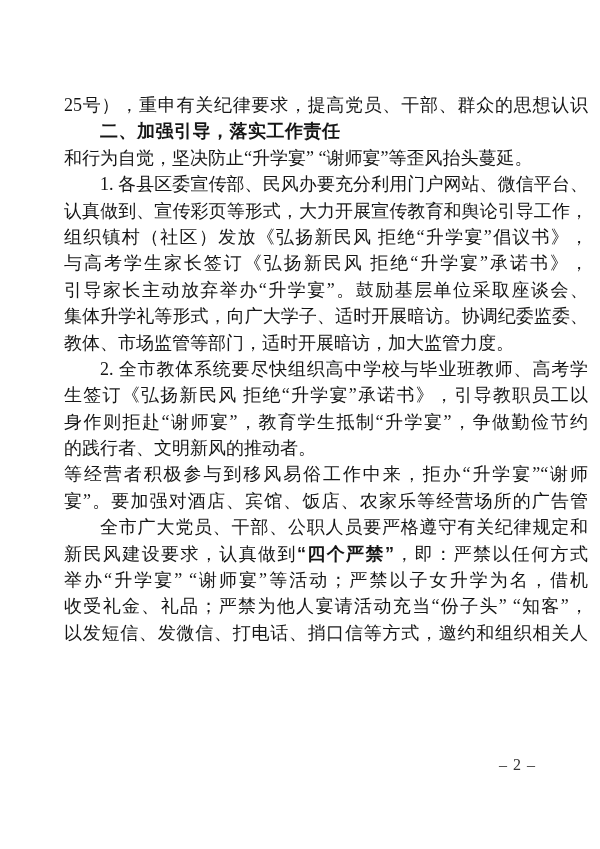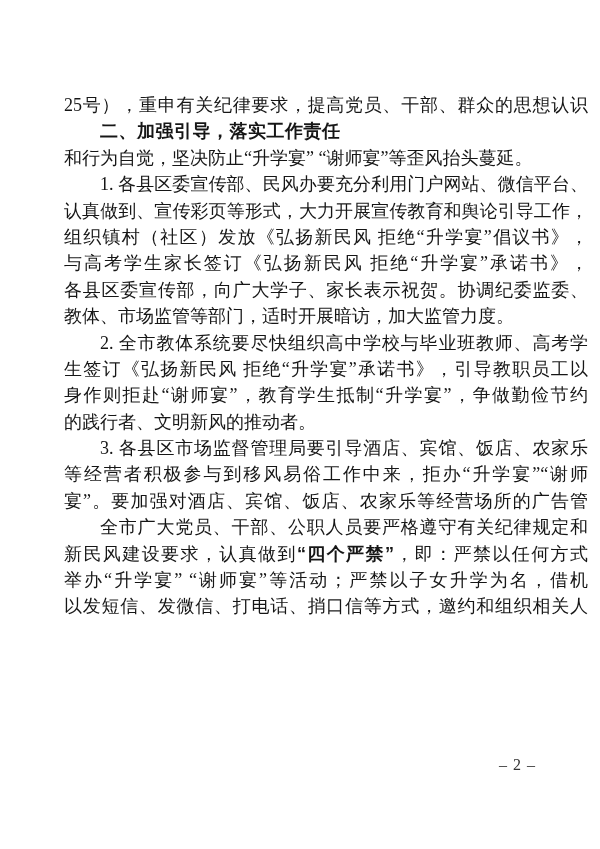--- a/index.html
+++ b/index.html
@@ -63,28 +63,29 @@
 
 <div class="page">
   <div class="doc" id="doc-body">
       <div class="line fill"><span class="run">25号），重申有关纪律要求，提高党员、干部、群众的思想认识</span></div>
       <div class="line heading indent"><span class="run-bold">二、加强引导，落实工作责任</span></div>
       <div class="line"><span class="run">和行为自觉，坚决防止“升学宴” “谢师宴”等歪风抬头蔓延。</span></div>
       <div class="line indent fill"><span class="run">1. 各县区委宣传部、民风办要充分利用门户网站、微信平台、</span></div>
       <div class="line fill"><span class="run">认真做到、宣传彩页等形式，大力开展宣传教育和舆论引导工作，</span></div>
       <div class="line fill"><span class="run">组织镇村（社区）发放《弘扬新民风 拒绝“升学宴”倡议书》，</span></div>
       <div class="line fill"><span class="run">与高考学生家长签订《弘扬新民风 拒绝“升学宴”承诺书》，</span></div>
-      <div class="line fill"><span class="run">各县区委宣传部，向广大学子、家长表示祝贺。协调纪委监委、</span></div>
+      <div class="line fill"><span class="run">引导家长主动放弃举办“升学宴”。鼓励基层单位采取座谈会、</span></div>
+      <div class="line fill"><span class="run">集体升学礼等形式，向广大学子、适时开展暗访。协调纪委监委、</span></div>
       <div class="line"><span class="run">教体、市场监管等部门，适时开展暗访，加大监管力度。</span></div>
       <div class="line indent fill"><span class="run">2. 全市教体系统要尽快组织高中学校与毕业班教师、高考学</span></div>
       <div class="line fill"><span class="run">生签订《弘扬新民风 拒绝“升学宴”承诺书》，引导教职员工以</span></div>
       <div class="line fill"><span class="run">身作则拒赴“谢师宴”，教育学生抵制“升学宴”，争做勤俭节约</span></div>
       <div class="line"><span class="run">的践行者、文明新风的推动者。</span></div>
-      <div class="line indent fill"><span class="run">3. 各县区市场监督管理局要引导酒店、宾馆、饭店、农家乐</span></div>
       <div class="line fill"><span class="run">等经营者积极参与到移风易俗工作中来，拒办“升学宴”“谢师</span></div>
       <div class="line fill"><span class="run">宴”。要加强对酒店、宾馆、饭店、农家乐等经营场所的广告管</span></div>
       <div class="line indent fill"><span class="run">全市广大党员、干部、公职人员要严格遵守有关纪律规定和</span></div>
       <div class="line fill"><span class="run">新民风建设要求，认真做到</span><span class="run-bold">“四个严禁”</span><span class="run">，即：严禁以任何方式</span></div>
       <div class="line fill"><span class="run">举办“升学宴” “谢师宴”等活动；严禁以子女升学为名，借机</span></div>
+      <div class="line fill"><span class="run">收受礼金、礼品；严禁为他人宴请活动充当“份子头” “知客”，</span></div>
       <div class="line fill"><span class="run">以发短信、发微信、打电话、捎口信等方式，邀约和组织相关人</span></div>
     </div>
   <div class="pagenum">– 2 –</div>
 </div>
 
 </body></html>

